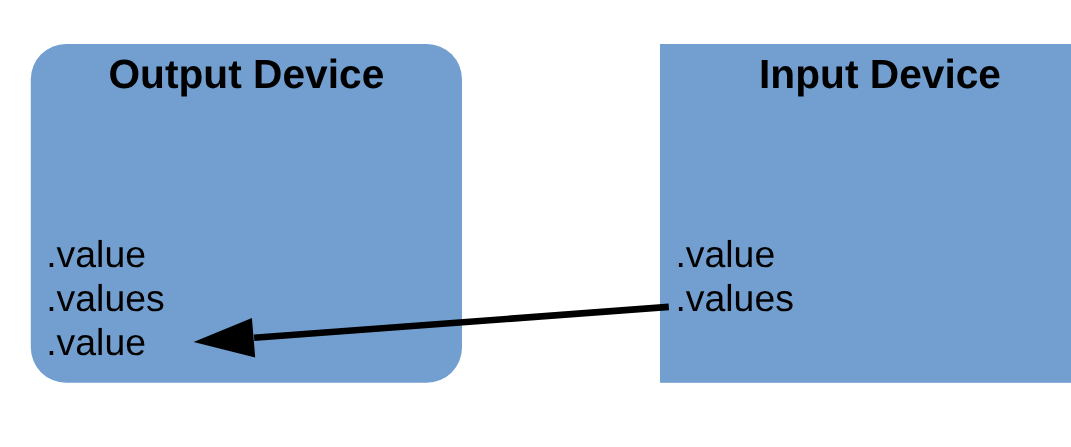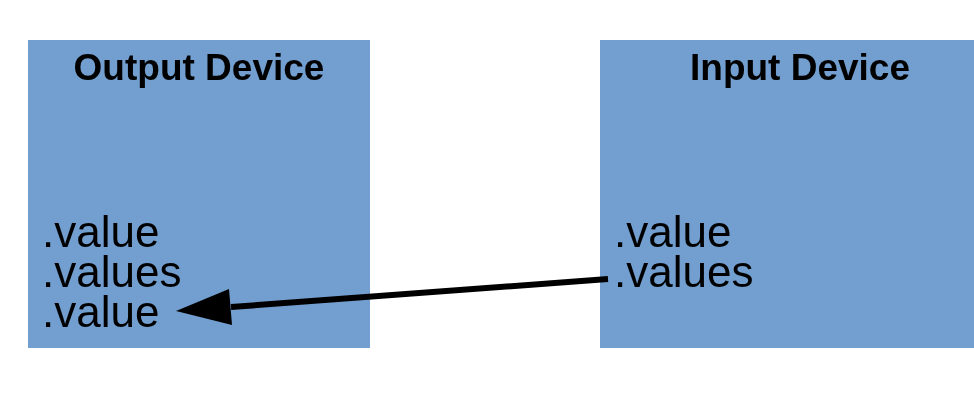--- a/index.html
+++ b/index.html
@@ -17,34 +17,34 @@
     font-family: "Liberation Sans", sans-serif;
     color: var(--text-color);
     overflow: hidden;
   }
   .device-box {
     position: absolute;
     top: 40px;
     height: 308px;
     background: var(--box-fill);
   }
-  .device-box.output { left: 28px;  width: 342px; }
+  .device-box.output { left: 28px;  width: 392px; border-radius: 32px; }
   .device-box.input  { left: 600px; width: 400px; }
   .box-title {
     margin-top: 7px;
     text-align: center;
     font-size: 37px;
     font-weight: bold;
     line-height: 1.15;
   }
   .members {
     position: absolute;
     left: 14px;
     top: 172px;
-    font-size: 44px;
+    font-size: 34px;
     line-height: 40px;
     text-align: left;
     white-space: nowrap;
   }
   .arrow-layer {
     position: absolute;
     left: 0; top: 0;
     width: 974px; height: 406px;
     pointer-events: none;
   }

